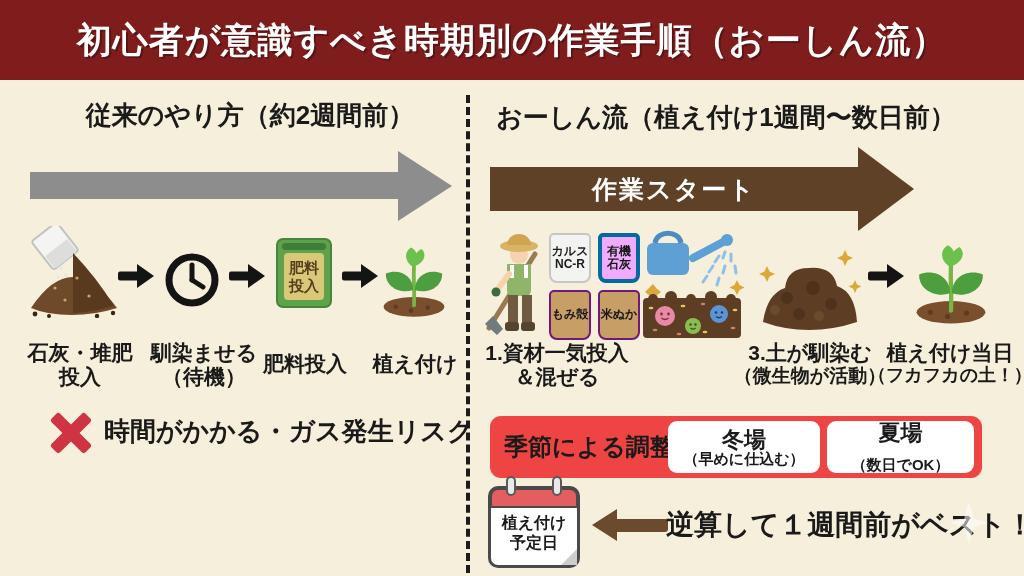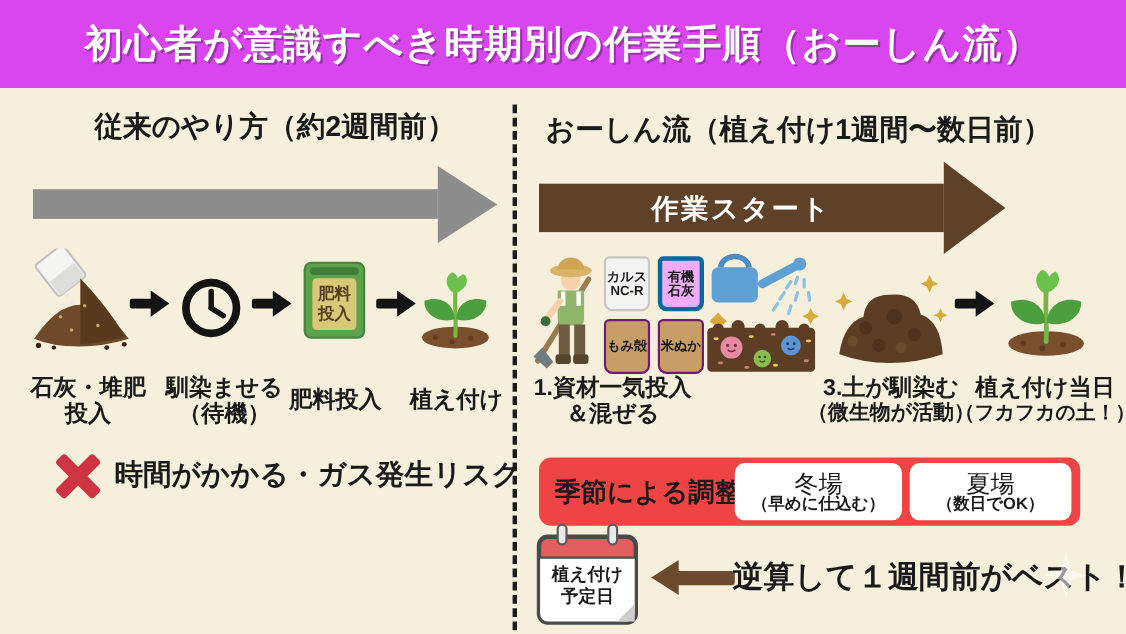--- a/index.html
+++ b/index.html
@@ -1,21 +1,21 @@
 <!DOCTYPE html>
 <html><head>
 <meta charset="utf-8">
 <style>
   html,body{margin:0;padding:0;}
   body{width:1024px;height:576px;overflow:hidden;background:#f6efdb;
        font-family:"Liberation Sans","DejaVu Sans",sans-serif;color:#1a1a1a;}
   .stage{position:relative;width:1024px;height:576px;background:#f6efdb;}
 
   
-  .header{position:absolute;left:0;top:0;width:1024px;height:80px;background:#d946ef;
+  .header{position:absolute;left:0;top:0;width:1024px;height:80px;background:#7f1d1d;
           display:flex;align-items:center;justify-content:center;}
   .header h1{margin:0;color:#fff;font-size:35px;font-weight:700;letter-spacing:1px;
              text-shadow:2px 2px 0 rgba(0,0,0,.28);}
 
   
   .divider{position:absolute;left:466px;top:95px;height:478px;width:0;
            border-left:4px dashed #1c1c1c;}
 
   .coltitle{position:absolute;font-weight:700;font-size:26px;white-space:nowrap;
             transform:translateX(-50%);}
@@ -67,24 +67,24 @@
   .xmark::before{transform:rotate(45deg);}
   .xmark::after{transform:rotate(-45deg);}
   .risk{position:absolute;left:104px;top:414px;font-size:26px;font-weight:700;white-space:nowrap;}
 
   
   .season{position:absolute;left:490px;top:416px;width:492px;height:62px;background:#ef4444;border-radius:11px;}
   .season .slabel{position:absolute;left:14px;top:0;height:62px;display:flex;align-items:center;
                   font-size:24px;font-weight:700;}
   .sopt{position:absolute;top:5px;height:52px;background:#fff;border-radius:9px;
         display:flex;flex-direction:column;align-items:center;justify-content:center;line-height:1.05;}
-  .sopt .t{font-size:22px;font-weight:400;}
+  .sopt .t{font-size:22px;font-weight:700;}
   .sopt .s{font-size:15px;font-weight:700;}
   .sopt.s1{left:178px;width:152px;}
-  .sopt.s2{left:337px;width:147px;}
+  .sopt.s2{left:337px;width:147px;justify-content:space-between;}
 
   
   .cal{position:absolute;left:488px;top:486px;width:92px;height:82px;background:#fff;
        border:3px solid #4a4a4a;border-radius:10px;box-sizing:border-box;}
   .cal .band{position:absolute;left:-1px;right:-1px;top:-1px;height:20px;background:#e35f5f;
              border:2px solid #4a4a4a;border-radius:8px 8px 0 0;box-sizing:border-box;}
   .cal .ring{position:absolute;top:-13px;width:10px;height:20px;background:#e9e9e9;
              border:2px solid #5a5a5a;border-radius:5px;box-sizing:border-box;}
   .cal .r1{left:15px;} .cal .r2{right:15px;}
   .cal .ctext{position:absolute;left:0;right:0;top:24px;text-align:center;

